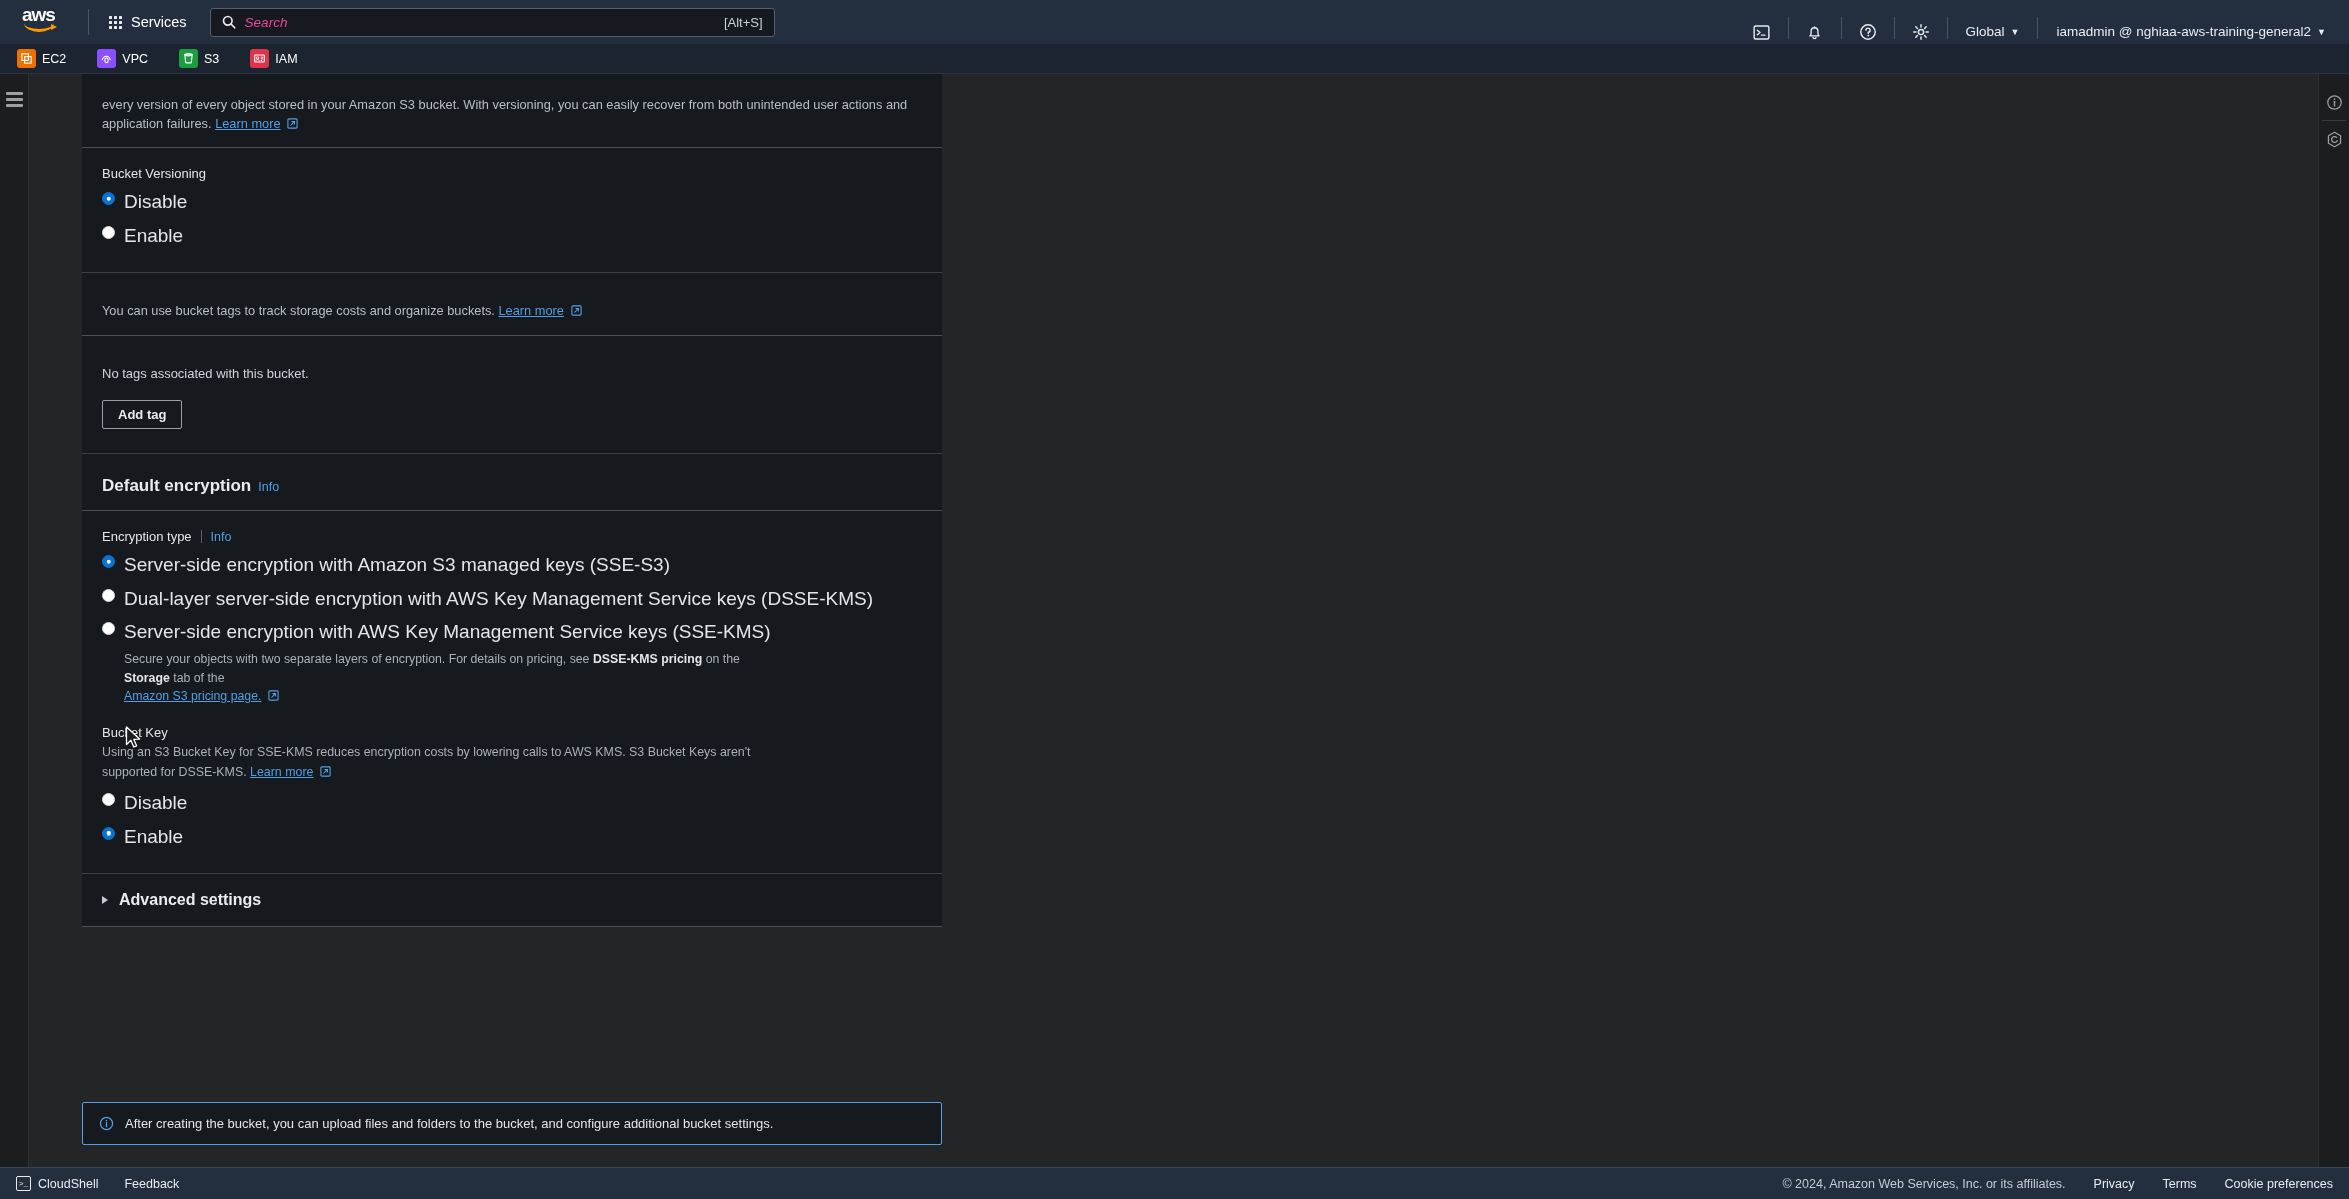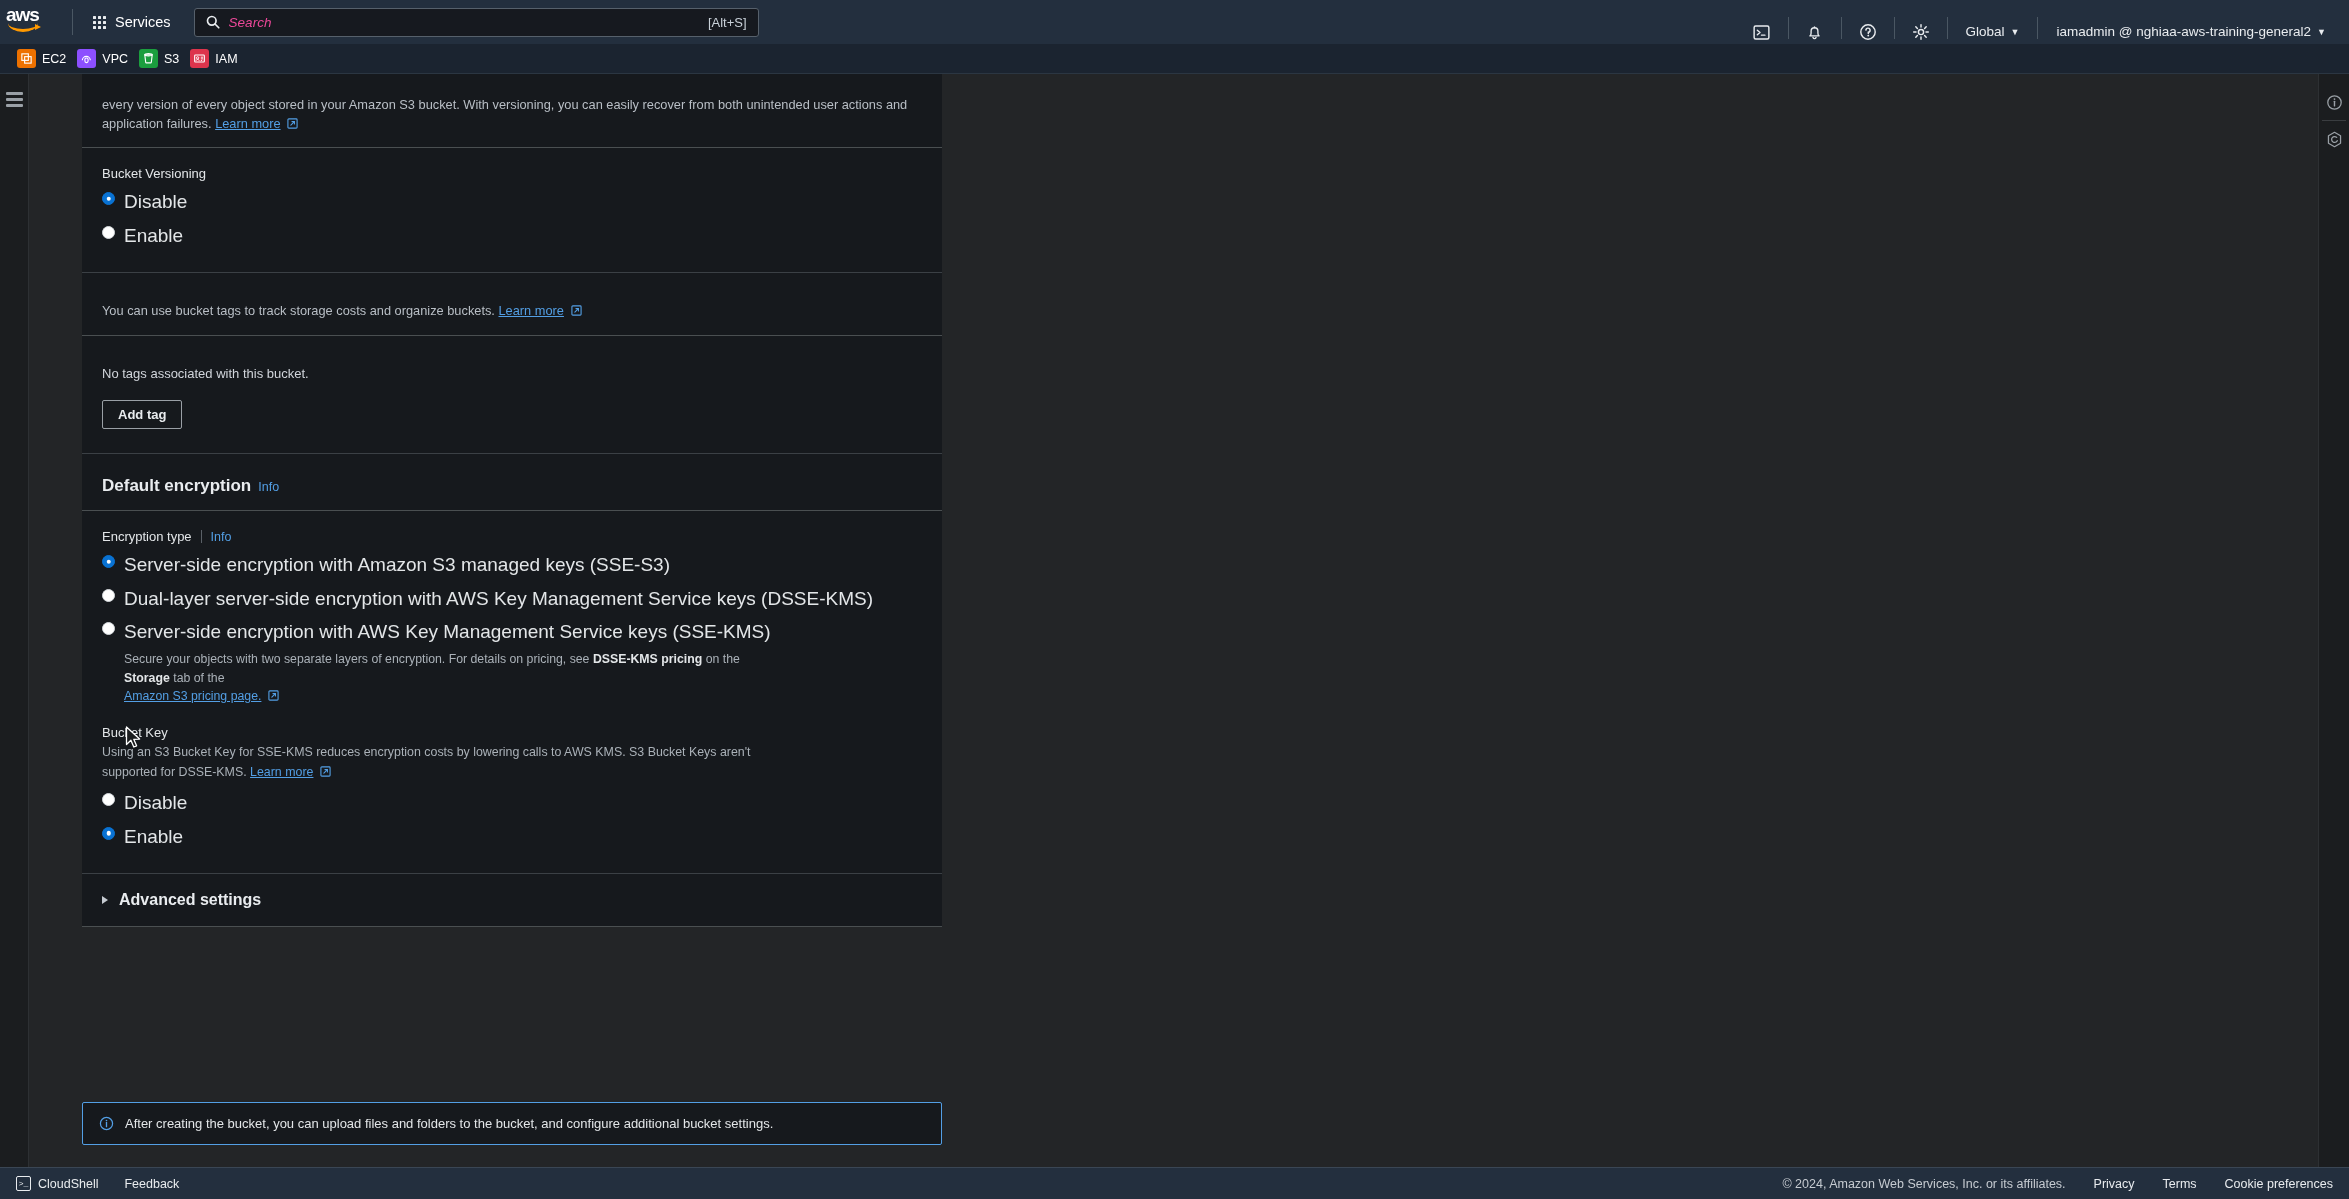--- a/index.html
+++ b/index.html
@@ -7,21 +7,21 @@
     width: 2349px; height: 1199px;
     background: #232527;
     font-family: "Liberation Sans", sans-serif;
     color: #d1d5db;
     overflow: hidden;
   }
 
   
   .topnav {
     height: 44px; background: #232f3e;
-    display: flex; align-items: center; padding: 0 12px 0 6px;
+    display: flex; align-items: center; padding: 0 12px 0 22px;
     position: relative; z-index: 50;
   }
   .aws-logo { width: 46px; height: 28px; position: relative; flex: 0 0 auto; margin-right: 10px;}
   .aws-logo .txt { font-size: 19px; font-weight: bold; color:#fff; letter-spacing:-1px; line-height:14px;}
   .aws-logo .smile {
     width: 30px; height: 9px; margin-left:2px; margin-top:1px;
     border-bottom: 3px solid #ff9900;
     border-radius: 0 0 50% 50%/0 0 100% 100%;
     position: relative;
   }
@@ -51,21 +51,21 @@
   .nav-sep { width:1px; height:22px; background:#4a5763; margin:0 7px; }
   .nav-text-btn {
     font-size:13.5px; color:#e9ecef; padding:7px 11px; cursor:pointer;
     border-radius:2px; white-space:nowrap; display:flex; align-items:center; gap:6px;
   }
   .caret { font-size:9px; color:#e9ecef; }
 
   
   .shortcutbar {
     height: 30px; background:#1b2430; display:flex; align-items:center;
-    padding-left: 14px; gap: 0; border-bottom:1px solid #2b3642;
+    padding-left: 14px; gap: 20px; border-bottom:1px solid #2b3642;
     position:relative; z-index:40;
   }
   .shortcut { display:flex; align-items:center; gap:6px; padding:3px 8px 3px 3px; cursor:pointer; border-radius:2px;}
   .sc-ico { width:19px; height:19px; border-radius:3px; display:flex; align-items:center; justify-content:center; }
   .sc-ico svg { display:block; }
   .sc-label { font-size:12.5px; color:#ffffff; }
 
   
   .page { position:relative; height: calc(1199px - 44px - 30px - 32px); background:#232527; }
 

